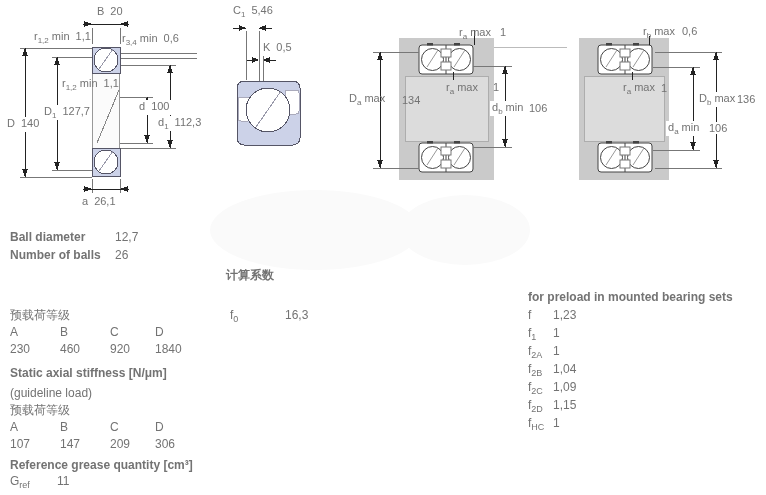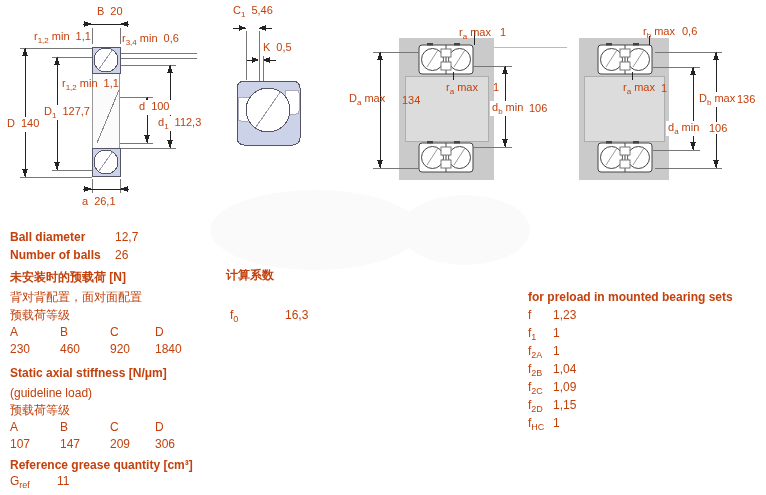--- a/index.html
+++ b/index.html
@@ -1,17 +1,17 @@
 <!DOCTYPE html>
 <html><head>
 <meta charset="utf-8">
 <style>
   html,body{margin:0;padding:0;background:#fff;}
   .page{position:relative;width:766px;height:495px;background:#fff;overflow:hidden;
-        font-family:"Liberation Sans","DejaVu Sans",sans-serif;color:#c2410c;}
+        font-family:"Liberation Sans","DejaVu Sans",sans-serif;color:#737373;}
   svg{position:absolute;overflow:visible;}
   .t{position:absolute;font-size:12px;line-height:14px;white-space:nowrap;}
   .b{font-weight:bold;}
   .dim{position:absolute;font-size:11px;line-height:12px;white-space:nowrap;}
   .dim sub{font-size:8px;line-height:8px;}
   .dim .sfx{margin-left:3px;}
   .dim .sfx:empty{display:none;margin:0;}
   .dim .val{margin-left:6px;}
   .dim .val:empty{display:none;margin:0;}
   .wbg{background:#fff;padding:0 2px;}
@@ -204,22 +204,20 @@
   <div class="dim wbg" style="left:697px;top:92px"><span>D</span><sub>b</sub><span class="sfx">max</span></div>
   <div class="dim" style="left:737px;top:93px"><span>136</span></div>
   <div class="dim wbg" style="left:666px;top:121px"><span>d</span><sub>a</sub><span class="sfx">min</span></div>
   <div class="dim wbg" style="left:707px;top:122px"><span>106</span></div>
 
   <div class="t b" style="left:10px;top:230px">Ball diameter</div>
   <div class="t" style="left:115px;top:230px">12,7</div>
   <div class="t b" style="left:10px;top:248px">Number of balls</div>
   <div class="t" style="left:115px;top:248px">26</div>
 
-  <div class="t b" style="left:10px;top:270px">未安装时的预载荷 [N]</div>
-  <div class="t" style="left:10px;top:290px">背对背配置，面对面配置</div>
   <div class="t" style="left:10px;top:308px">预载荷等级</div>
   <div class="t" style="left:10px;top:325px;width:200px">
     <span class="c0">A</span>
     <span class="c1">B</span>
     <span class="c2">C</span>
     <span class="c3">D</span>
   </div>
   <div class="t" style="left:10px;top:342px;width:200px">
     <span class="c0">230</span>
     <span class="c1">460</span>

